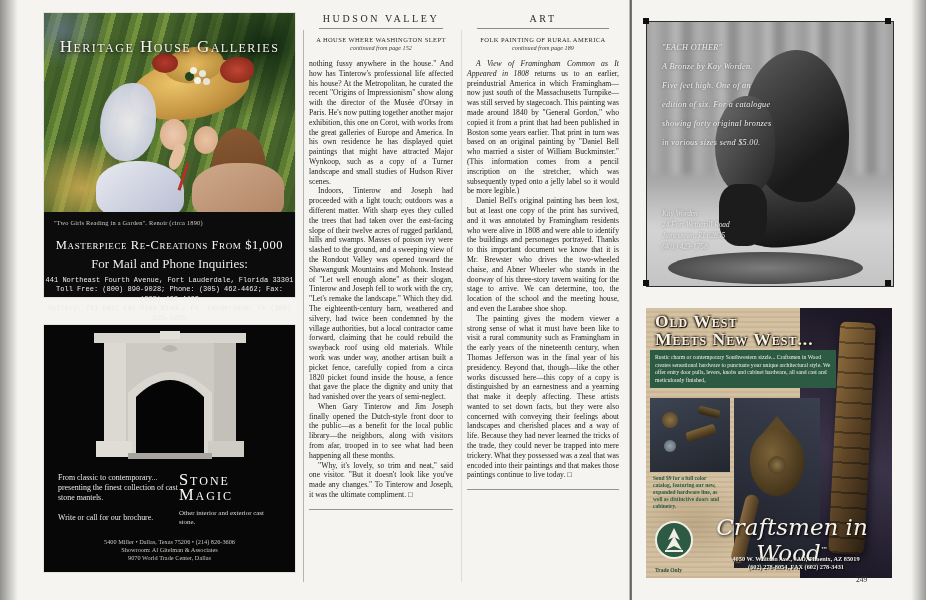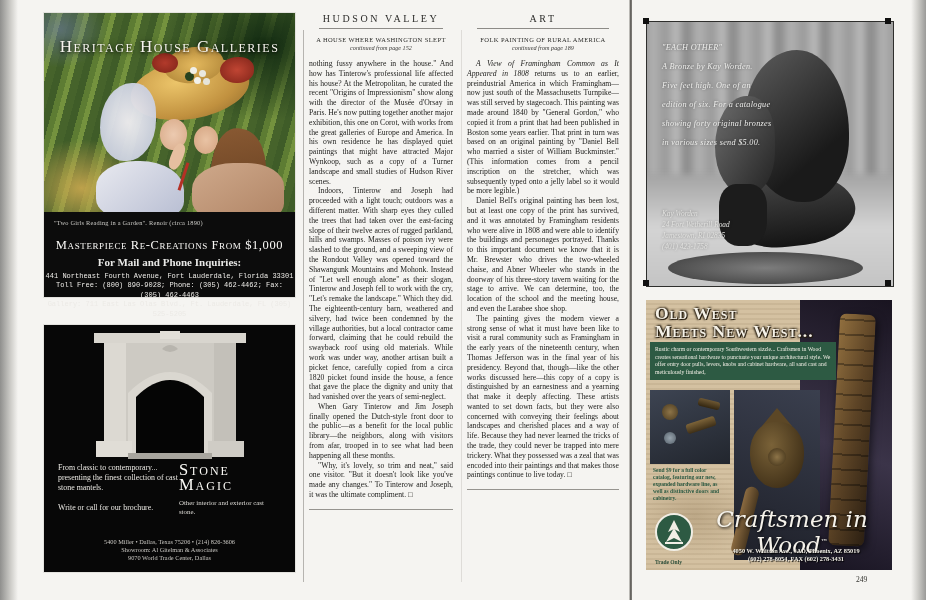--- a/index.html
+++ b/index.html
@@ -31,27 +31,27 @@
   .face2{left:150px;top:113px;width:24px;height:28px;border-radius:50%;transform:rotate(8deg);background:radial-gradient(#e9c3a4,#d3a27f);}
   .hair{left:166px;top:116px;width:56px;height:92px;border-radius:40% 60% 50% 50%;transform:rotate(10deg);background:linear-gradient(160deg,#8a5a33,#5f3a1d);}
   .dress-r{left:148px;top:150px;width:92px;height:58px;border-radius:45% 40% 30% 35%;background:linear-gradient(150deg,#cfa98b,#b08465);}
   .dress-l{left:52px;top:148px;width:88px;height:58px;border-radius:45% 50% 30% 35%;background:linear-gradient(140deg,#e9eaf0,#b7bdd2);}
   .hand{left:127px;top:130px;width:12px;height:27px;border-radius:40%;transform:rotate(22deg);background:#e6bfa0;}
   .stick{left:138px;top:149px;width:3px;height:29px;transform:rotate(18deg);background:#b53125;}
   .heritage-title{position:absolute;left:0;right:0;top:12px;text-align:center;color:#f7f5ef;font-variant:small-caps;font-size:17px;letter-spacing:1.5px;z-index:5;text-shadow:0 1px 3px rgba(0,0,0,.85),0 0 6px rgba(0,0,0,.5);margin-top:12px;}
   .h-panel{position:absolute;left:0;right:0;bottom:0;height:85px;color:#e8e8e6;}
   .h-caption{padding:7px 0 0 10px;font-size:6.4px;color:#c9c8c4;letter-spacing:.2px;}
   .h-headline{text-align:center;font-variant:small-caps;font-size:12.5px;letter-spacing:.6px;margin-top:12px;color:#fbfaf7;}
-  .h-subhead{text-align:center;font-weight:bold;font-size:11px;margin-top:3px;}
+  .h-subhead{text-align:center;font-weight:normal;font-size:13px;margin-top:3px;}
   .h-addr{text-align:center;font-size:7px;line-height:9.4px;margin-top:4px;color:#eceae6;font-family:Liberation Mono, monospace;}
 
   
   .stone{position:absolute;left:44px;top:325px;width:251px;height:247px;background:#070707;color:#eae8e3;box-shadow:0 0 0 1px #e3e2de;}
   .mantel-wrap{position:absolute;left:0;right:0;top:6px;text-align:center;}
-  .stone-body{position:absolute;left:14px;right:14px;top:138px;display:flex;justify-content:flex-end;}
+  .stone-body{position:absolute;left:14px;right:14px;top:148px;display:flex;justify-content:flex-end;}
   .stone-left{width:122px;font-size:7.9px;line-height:10.2px;}
   .stone-left .gap{height:9px;}
   .stone-logo{font-variant:small-caps;font-size:16.5px;line-height:14.5px;letter-spacing:2px;color:#fbfaf6;}
   .stone-sub{font-size:6.9px;line-height:8.6px;margin-top:7px;color:#dddbd6;}
   .stone-addr{position:absolute;left:0;right:0;top:213px;text-align:center;font-size:6.3px;line-height:8px;color:#c9c7c2;}
 
   
   .col{position:absolute;top:13px;}
   .col1{left:309px;width:144px;}
   .col2{left:467px;width:152px;}
@@ -74,21 +74,21 @@
   .s-woman-leg{position:absolute;right:38px;top:150px;width:126px;height:74px;border-radius:30% 60% 45% 45%;transform:rotate(-7deg);background:linear-gradient(#474747,#141414);}
   .s-child{position:absolute;right:118px;top:74px;width:60px;height:98px;border-radius:55% 45% 45% 50%;background:linear-gradient(120deg,#6e6e6e,#222);}
   .s-child-legs{position:absolute;right:126px;top:162px;width:48px;height:62px;border-radius:35% 35% 40% 40%;background:#1c1c1c;}
   .bronze-copy{position:absolute;left:15px;top:16px;color:#ededeb;font-style:italic;font-size:8.2px;line-height:19px;letter-spacing:.3px;text-shadow:0 0 3px rgba(0,0,0,.45);}
   .bronze-contact{position:absolute;left:15px;top:186px;color:#e2e2e0;font-style:italic;font-size:7.3px;line-height:11px;text-shadow:0 0 3px rgba(0,0,0,.45);}
   .crop{position:absolute;width:6px;height:6px;background:#101010;z-index:9;}
   .crop.tl{left:643px;top:18px;} .crop.tr{left:885px;top:18px;}
   .crop.bl{left:643px;top:280px;} .crop.br{left:885px;top:280px;}
 
   
-  .craft{position:absolute;left:646px;top:300px;width:246px;height:270px;overflow:hidden;
+  .craft{position:absolute;left:646px;top:308px;width:246px;height:270px;overflow:hidden;
     background:repeating-linear-gradient(0deg,rgba(139,117,84,.14) 0 2px,rgba(0,0,0,0) 2px 5px),
     radial-gradient(90px 60px at 20% 80%, rgba(120,95,60,.25), transparent 70%),#d4c1a1;}
   .craft-right-photo{position:absolute;right:0;top:0;width:92px;height:100%;background:linear-gradient(200deg,#191420,#3b3449 55%,#171320);}
   .door-pull{position:absolute;right:22px;top:14px;width:36px;height:232px;border-radius:7px;transform:rotate(3deg);
     background:repeating-linear-gradient(0deg,rgba(0,0,0,.32) 0 2px,transparent 2px 15px),linear-gradient(100deg,#92703f,#5d4426 48%,#2b1f12);box-shadow:2px 3px 8px rgba(0,0,0,.6);}
   .craft-title{position:absolute;left:9px;top:5px;color:#f6f2e8;font-variant:small-caps;font-weight:bold;font-size:17.5px;line-height:17.5px;letter-spacing:1px;z-index:4;text-shadow:1px 1px 0 #241b0e,-1px 1px 2px #241b0e,1px -1px 2px #241b0e;}
   .green-box{position:absolute;left:4px;top:42px;width:176px;background:#2d5a43;color:#f1eee5;font-size:5.7px;line-height:7.5px;padding:4px 5px;z-index:5;}
   .photo-left{position:absolute;left:4px;top:90px;width:80px;height:74px;background:linear-gradient(160deg,#3d4452,#22262e);}
   .knob1{position:absolute;left:12px;top:14px;width:16px;height:16px;border-radius:50%;background:radial-gradient(#8d7448,#4a3a1f);}
   .knob2{position:absolute;left:36px;top:30px;width:30px;height:10px;border-radius:3px;transform:rotate(-18deg);background:linear-gradient(#7d6439,#3e2f17);}

